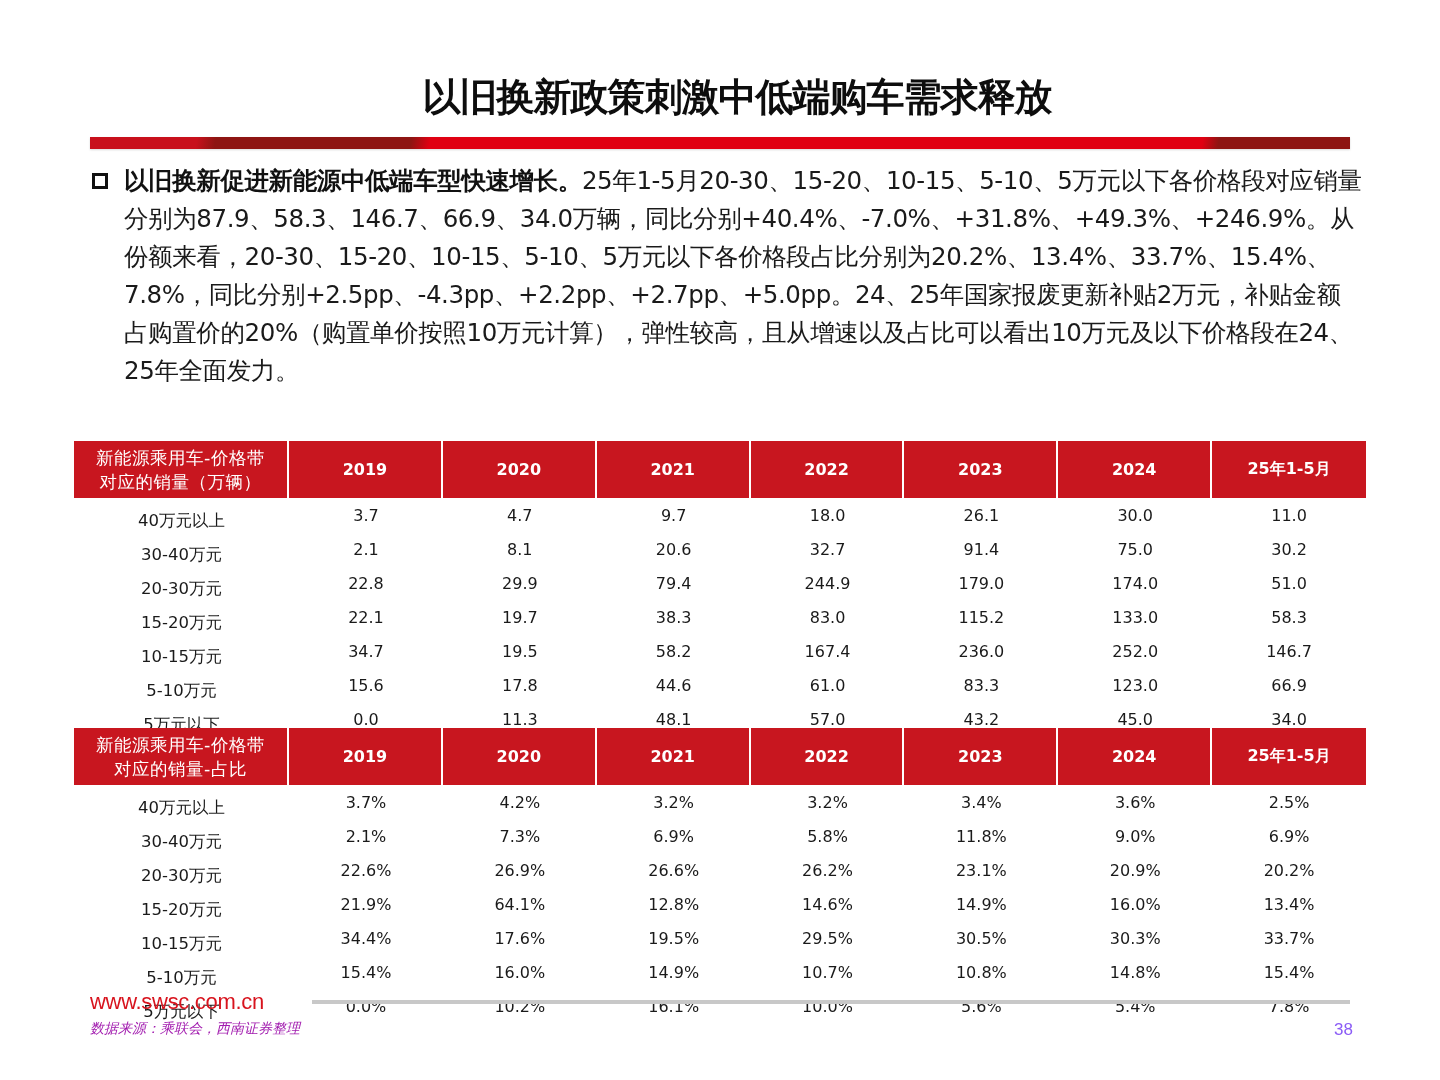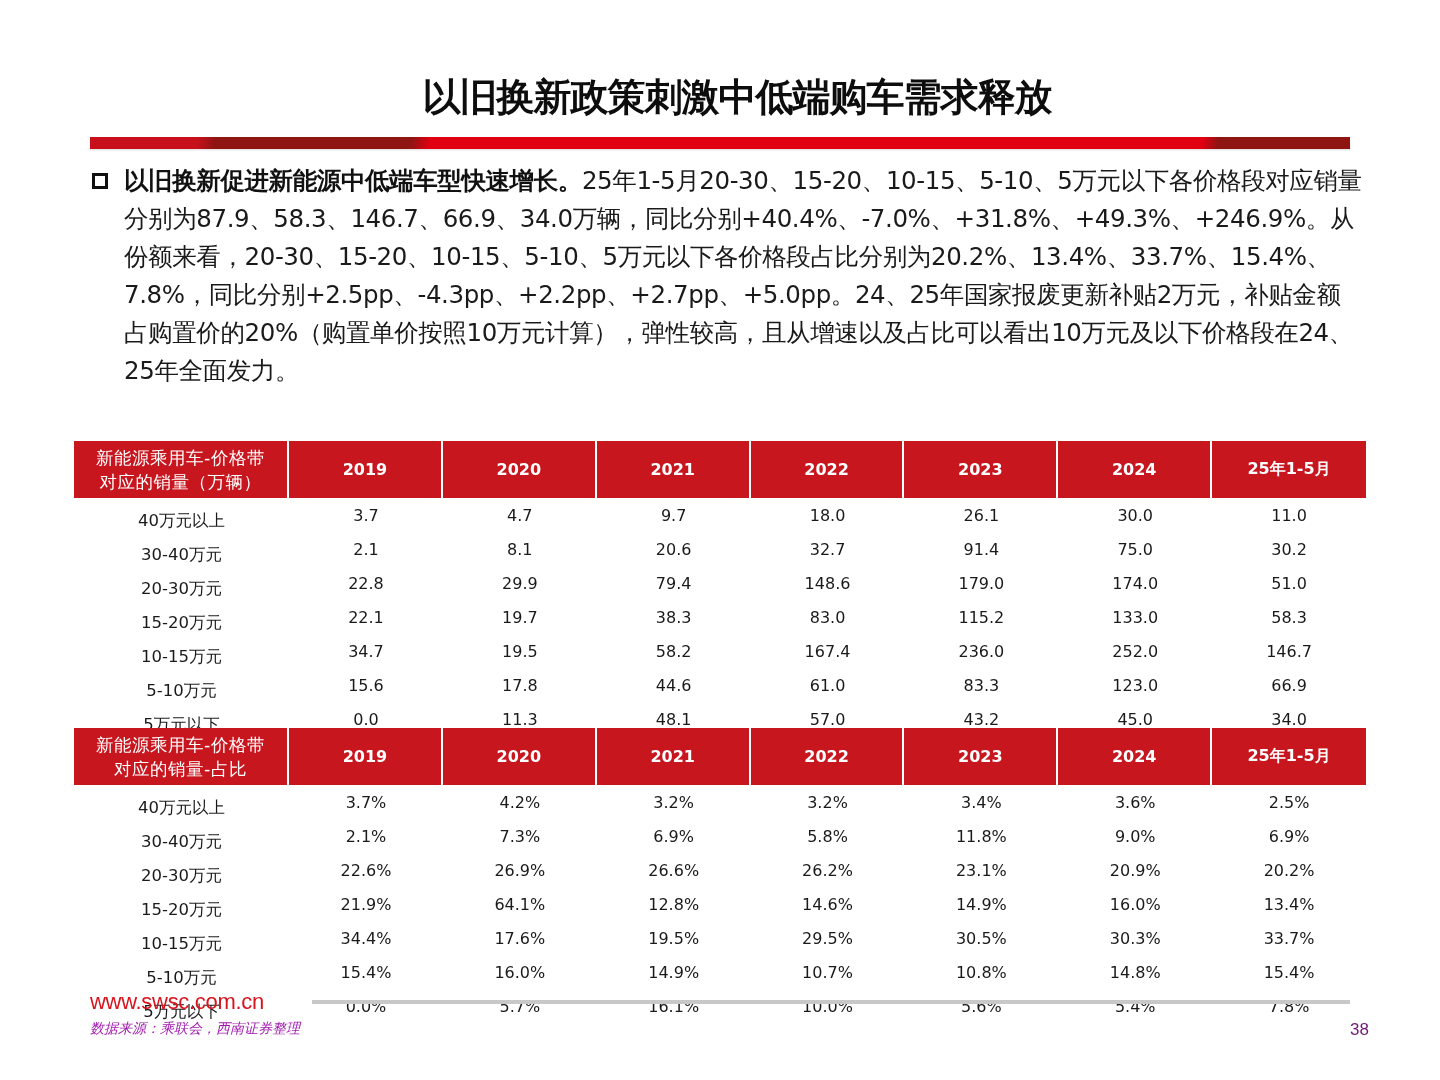--- a/index.html
+++ b/index.html
@@ -59,21 +59,21 @@
   }
   .footer-line {
     position: absolute; left: 312px; top: 1000px; width: 1038px; height: 4px; background: #c8c8c8;
   }
   .footer-source {
     position: absolute; left: 90px; top: 1020px; font-family: "DejaVu Serif", serif;
     font-style: italic; font-size: 14px; color: #a21caf;
   }
   .page-number {
     position: absolute; left: 1334px; top: 1020px; font-family: "Liberation Sans", sans-serif;
-    font-size: 17px; color: #701a75; margin-left: 16px;
+    font-size: 17px; color: #8b5cf6;
   }
 </style>
 </head>
 <body>
 
 <div class="slide-title">以旧换新政策刺激中低端购车需求释放</div>
 <div class="title-bar"></div>
 
 <div class="bullet-block">
   <span class="bullet-icon"></span>
@@ -125,21 +125,21 @@
         <td>32.7</td>
         <td>91.4</td>
         <td>75.0</td>
         <td>30.2</td>
       </tr>
       <tr>
         <td class="row-label">20-30万元</td>
         <td>22.8</td>
         <td>29.9</td>
         <td>79.4</td>
-        <td>148.6</td>
+        <td>244.9</td>
         <td>179.0</td>
         <td>174.0</td>
         <td>51.0</td>
       </tr>
       <tr>
         <td class="row-label">15-20万元</td>
         <td>22.1</td>
         <td>19.7</td>
         <td>38.3</td>
         <td>83.0</td>
@@ -263,21 +263,21 @@
         <td>16.0%</td>
         <td>14.9%</td>
         <td>10.7%</td>
         <td>10.8%</td>
         <td>14.8%</td>
         <td>15.4%</td>
       </tr>
       <tr>
         <td class="row-label">5万元以下</td>
         <td>0.0%</td>
-        <td>5.7%</td>
+        <td>10.2%</td>
         <td>16.1%</td>
         <td>10.0%</td>
         <td>5.6%</td>
         <td>5.4%</td>
         <td>7.8%</td>
       </tr>
     </tbody>
 </table>
 
 <div class="footer-url">www.swsc.com.cn</div>

